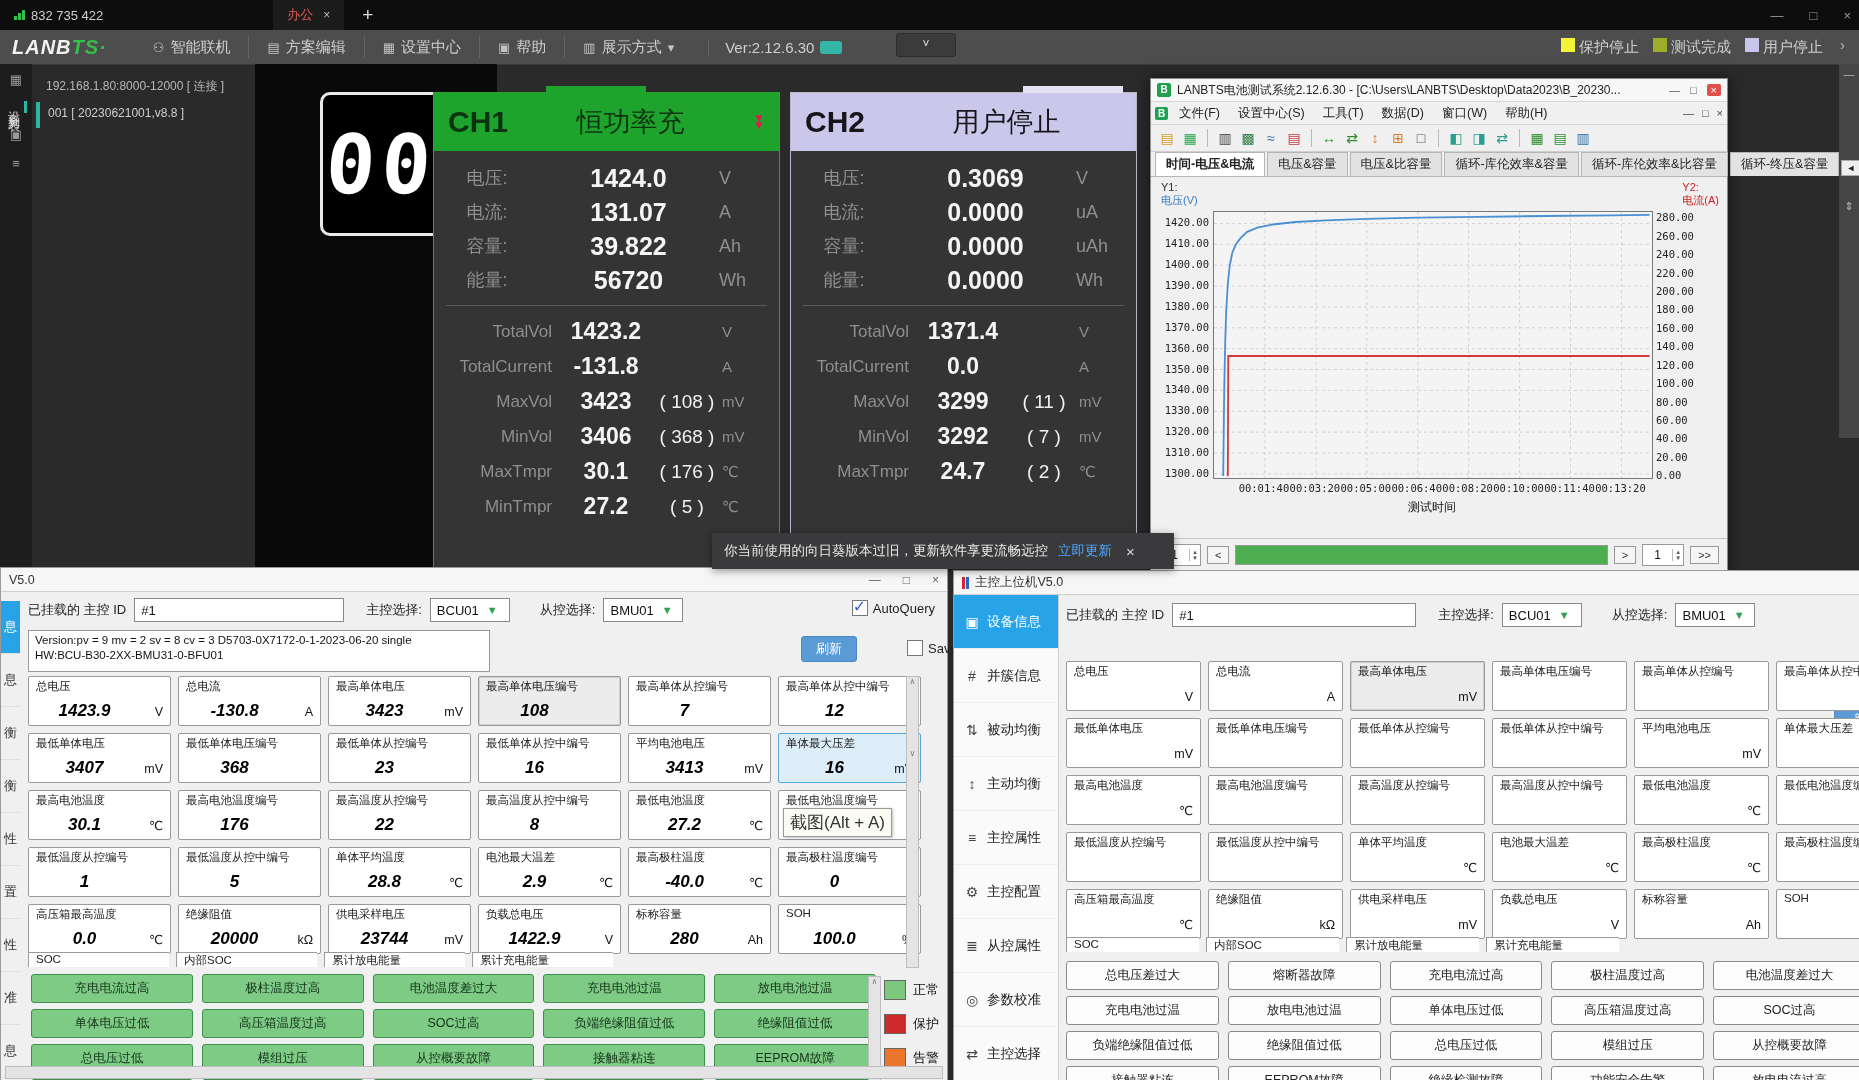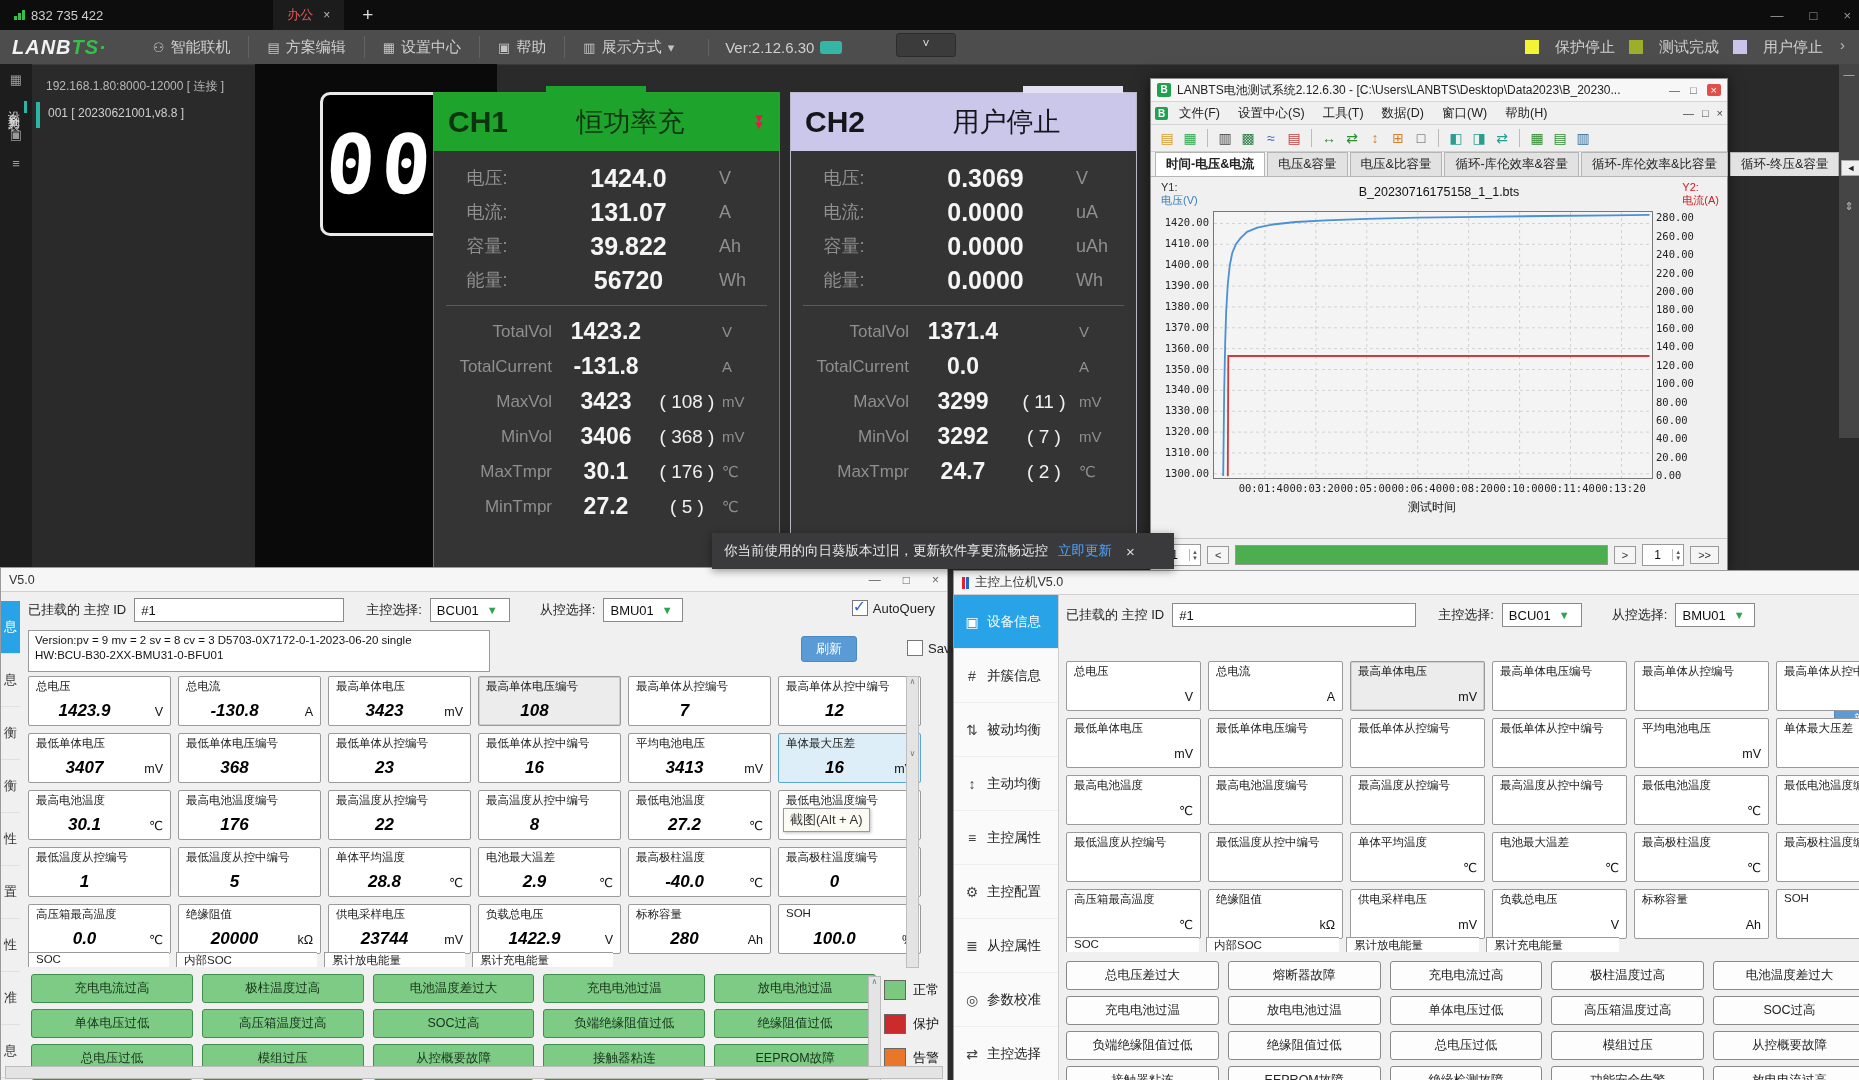--- a/index.html
+++ b/index.html
@@ -21,21 +21,21 @@
   .logo{font-style:italic;font-weight:bold;font-size:20px;letter-spacing:1px;margin:0 28px 0 12px;}
   .logo .lw{color:#f2f2f2}.logo .lg{color:#35c04a}
   .menu-item{display:flex;align-items:center;gap:6px;color:#cfcfcf;font-size:15px;padding:0 18px;height:22px;cursor:pointer;}
   .menu-item+.menu-item{border-left:1px solid #636363;}
   .menu-item .mi{font-size:13px;color:#c3c3c3;}
   .ver{color:#cfcfcf;font-size:15px;margin-left:16px;padding-left:16px;border-left:1px solid #636363;display:flex;align-items:center;gap:6px;}
   .verbadge{display:inline-block;width:22px;height:13px;background:#35b5a5;border-radius:3px;}
   .centerdrop{position:absolute;left:896px;top:33px;width:58px;height:22px;background:#3b3b3b;border:1px solid #2c2c2c;border-radius:3px;
               color:#ddd;text-align:center;font-size:12px;line-height:20px;cursor:pointer;}
   .tb-legend{position:absolute;right:36px;top:30px;height:34px;display:flex;align-items:center;gap:14px;}
-  .leg-it{display:flex;align-items:center;gap:16px;color:#cfcfcf;font-size:15px;}
+  .leg-it{display:flex;gap:4px;color:#cfcfcf;font-size:15px;}
   .leg-it .sq{width:14px;height:14px;display:inline-block;}
   .tb-more{position:absolute;right:14px;top:36px;color:#bbb;font-size:15px;}
   
   .lstrip{position:absolute;left:0;top:64px;width:32px;height:1016px;background:#1d1d1d;display:flex;flex-direction:column;align-items:center;padding-top:8px;gap:14px;}
   .lstrip .ic{color:#9a9a9a;font-size:13px;}
   .vtext{writing-mode:vertical-rl;color:#d8d8d8;font-size:12px;letter-spacing:3px;border-right:3px solid #2ab5a5;padding-right:2px;}
   .blackband{position:absolute;left:255px;top:64px;width:242px;height:503px;background:#0a0a0a;}
   .tree1{position:absolute;left:46px;top:78px;width:266px;height:16px;overflow:hidden;color:#b8b8b8;font-size:12px;white-space:nowrap;}
   .tree2{position:absolute;left:48px;top:106px;width:256px;height:16px;overflow:hidden;color:#cfcfcf;font-size:12px;white-space:nowrap;}
   .treebar{position:absolute;left:36px;top:102px;width:4px;height:26px;background:#2ab5a5;}
@@ -115,21 +115,21 @@
   .chk .box.on:after{content:"✓";position:absolute;left:0px;top:-4px;color:#2b62d9;font-size:16px;font-weight:bold;}
   .refresh{background:#5b9bd5;color:#fff;border:1px solid #4a8ac4;border-radius:3px;font-size:13px;padding:3px 14px;cursor:pointer;}
   .verbox{border:1px solid #9a9a9a;background:#fff;font-size:11.5px;color:#111;padding:2px 6px;line-height:15px;}
   .cellrow{display:flex;gap:7px;margin-bottom:7px;}
   .cell{position:relative;width:141px;height:48px;background:#fff;border:1px solid #9a9a9a;border-radius:2px;flex:none;}
   .cell .lbl{position:absolute;top:2px;left:7px;right:2px;font-size:11.5px;color:#222;white-space:nowrap;overflow:hidden;}
   .cell .val{position:absolute;left:4px;right:34px;bottom:4px;text-align:center;font-size:17px;font-weight:bold;font-style:italic;color:#000;}
   .cell .unit{position:absolute;right:7px;bottom:6px;font-size:12.5px;color:#111;}
   .cell.hlblue{background:#ddeef8;border:1px solid #57a7d8;}
   .cell.hlgray{background:#ececec;box-shadow:inset 0 0 0 1px #cfcfcf;}
-  .tipbox{position:absolute;left:4px;top:17px;background:#fbfbf4;border:1px solid #999;font-size:13px;color:#333;padding:2px 6px;z-index:5;box-shadow:1px 1px 3px rgba(0,0,0,.25);white-space:nowrap;text-align:center;}
+  .tipbox{position:absolute;left:4px;top:17px;background:#fbfbf4;border:1px solid #999;font-size:17px;color:#333;padding:2px 6px;z-index:5;box-shadow:1px 1px 3px rgba(0,0,0,.25);white-space:nowrap;text-align:center;}
   .cutlbls{display:flex;gap:7px;height:15px;overflow:hidden;}
   .cutlbls span{width:141px;flex:none;font-size:11.5px;color:#222;padding-left:7px;box-sizing:border-box;border-left:1px solid #9a9a9a;border-top:1px solid #9a9a9a;background:#fff;}
   .btnrow{display:flex;gap:9px;margin-bottom:6px;}
   .sbtn{height:27px;border-radius:3px;font-size:12.5px;display:flex;align-items:center;justify-content:center;flex:1;white-space:nowrap;overflow:hidden;cursor:pointer;}
   .sbtn.green{background:#7ecb86;border:1px solid #3e8f4e;color:#143318;}
   .sbtn.white{background:#fdfdfd;border:1px solid #8a8a8a;color:#222;}
   .legendbox{position:absolute;display:flex;flex-direction:column;gap:14px;}
   .legit{display:flex;align-items:center;gap:7px;font-size:13px;color:#111;}
   .legit .sw{width:20px;height:18px;border:1px solid #666;}
   .vsb{position:absolute;width:11px;background:#e4e4e4;border:1px solid #bdbdbd;color:#777;font-size:8px;text-align:center;}
@@ -436,21 +436,20 @@
         <span class="cw-tab">电压&amp;比容量</span>
         <span class="cw-tab">循环-库伦效率&amp;容量</span>
         <span class="cw-tab">循环-库伦效率&amp;比容量</span>
         <span class="cw-tab">循环-终压&amp;容量</span>
         <span class="tabscroll">
           <span>◄</span>
         </span>
       </div>
     <div class="cw-chart" id="cw-chart">
       <div class="y1lab"><span class="axn">Y1:</span><br><span style="color:#3a7ebf">电压(V)</span></div>
-      <div class="plot-title">B_20230716175158_1_1.bts</div>
       <div class="y2lab"><span>Y2:</span><br><span>电流(A)</span></div>
       <div class="plot" id="plot"><svg viewBox="0 0 438 266" preserveAspectRatio="none" width="100%" height="100%">
             <line x1="50.93023255813954" x2="50.93023255813954" y1="0" y2="266" stroke="#c9c9c9" stroke-dasharray="3,3" stroke-width="0.8"></line>
             <line x1="101.86046511627907" x2="101.86046511627907" y1="0" y2="266" stroke="#c9c9c9" stroke-dasharray="3,3" stroke-width="0.8"></line>
             <line x1="152.7906976744186" x2="152.7906976744186" y1="0" y2="266" stroke="#c9c9c9" stroke-dasharray="3,3" stroke-width="0.8"></line>
             <line x1="203.72093023255815" x2="203.72093023255815" y1="0" y2="266" stroke="#c9c9c9" stroke-dasharray="3,3" stroke-width="0.8"></line>
             <line x1="254.6511627906977" x2="254.6511627906977" y1="0" y2="266" stroke="#c9c9c9" stroke-dasharray="3,3" stroke-width="0.8"></line>
             <line x1="305.5813953488372" x2="305.5813953488372" y1="0" y2="266" stroke="#c9c9c9" stroke-dasharray="3,3" stroke-width="0.8"></line>
             <line x1="356.51162790697674" x2="356.51162790697674" y1="0" y2="266" stroke="#c9c9c9" stroke-dasharray="3,3" stroke-width="0.8"></line>
             <line x1="407.4418604651163" x2="407.4418604651163" y1="0" y2="266" stroke="#c9c9c9" stroke-dasharray="3,3" stroke-width="0.8"></line>

